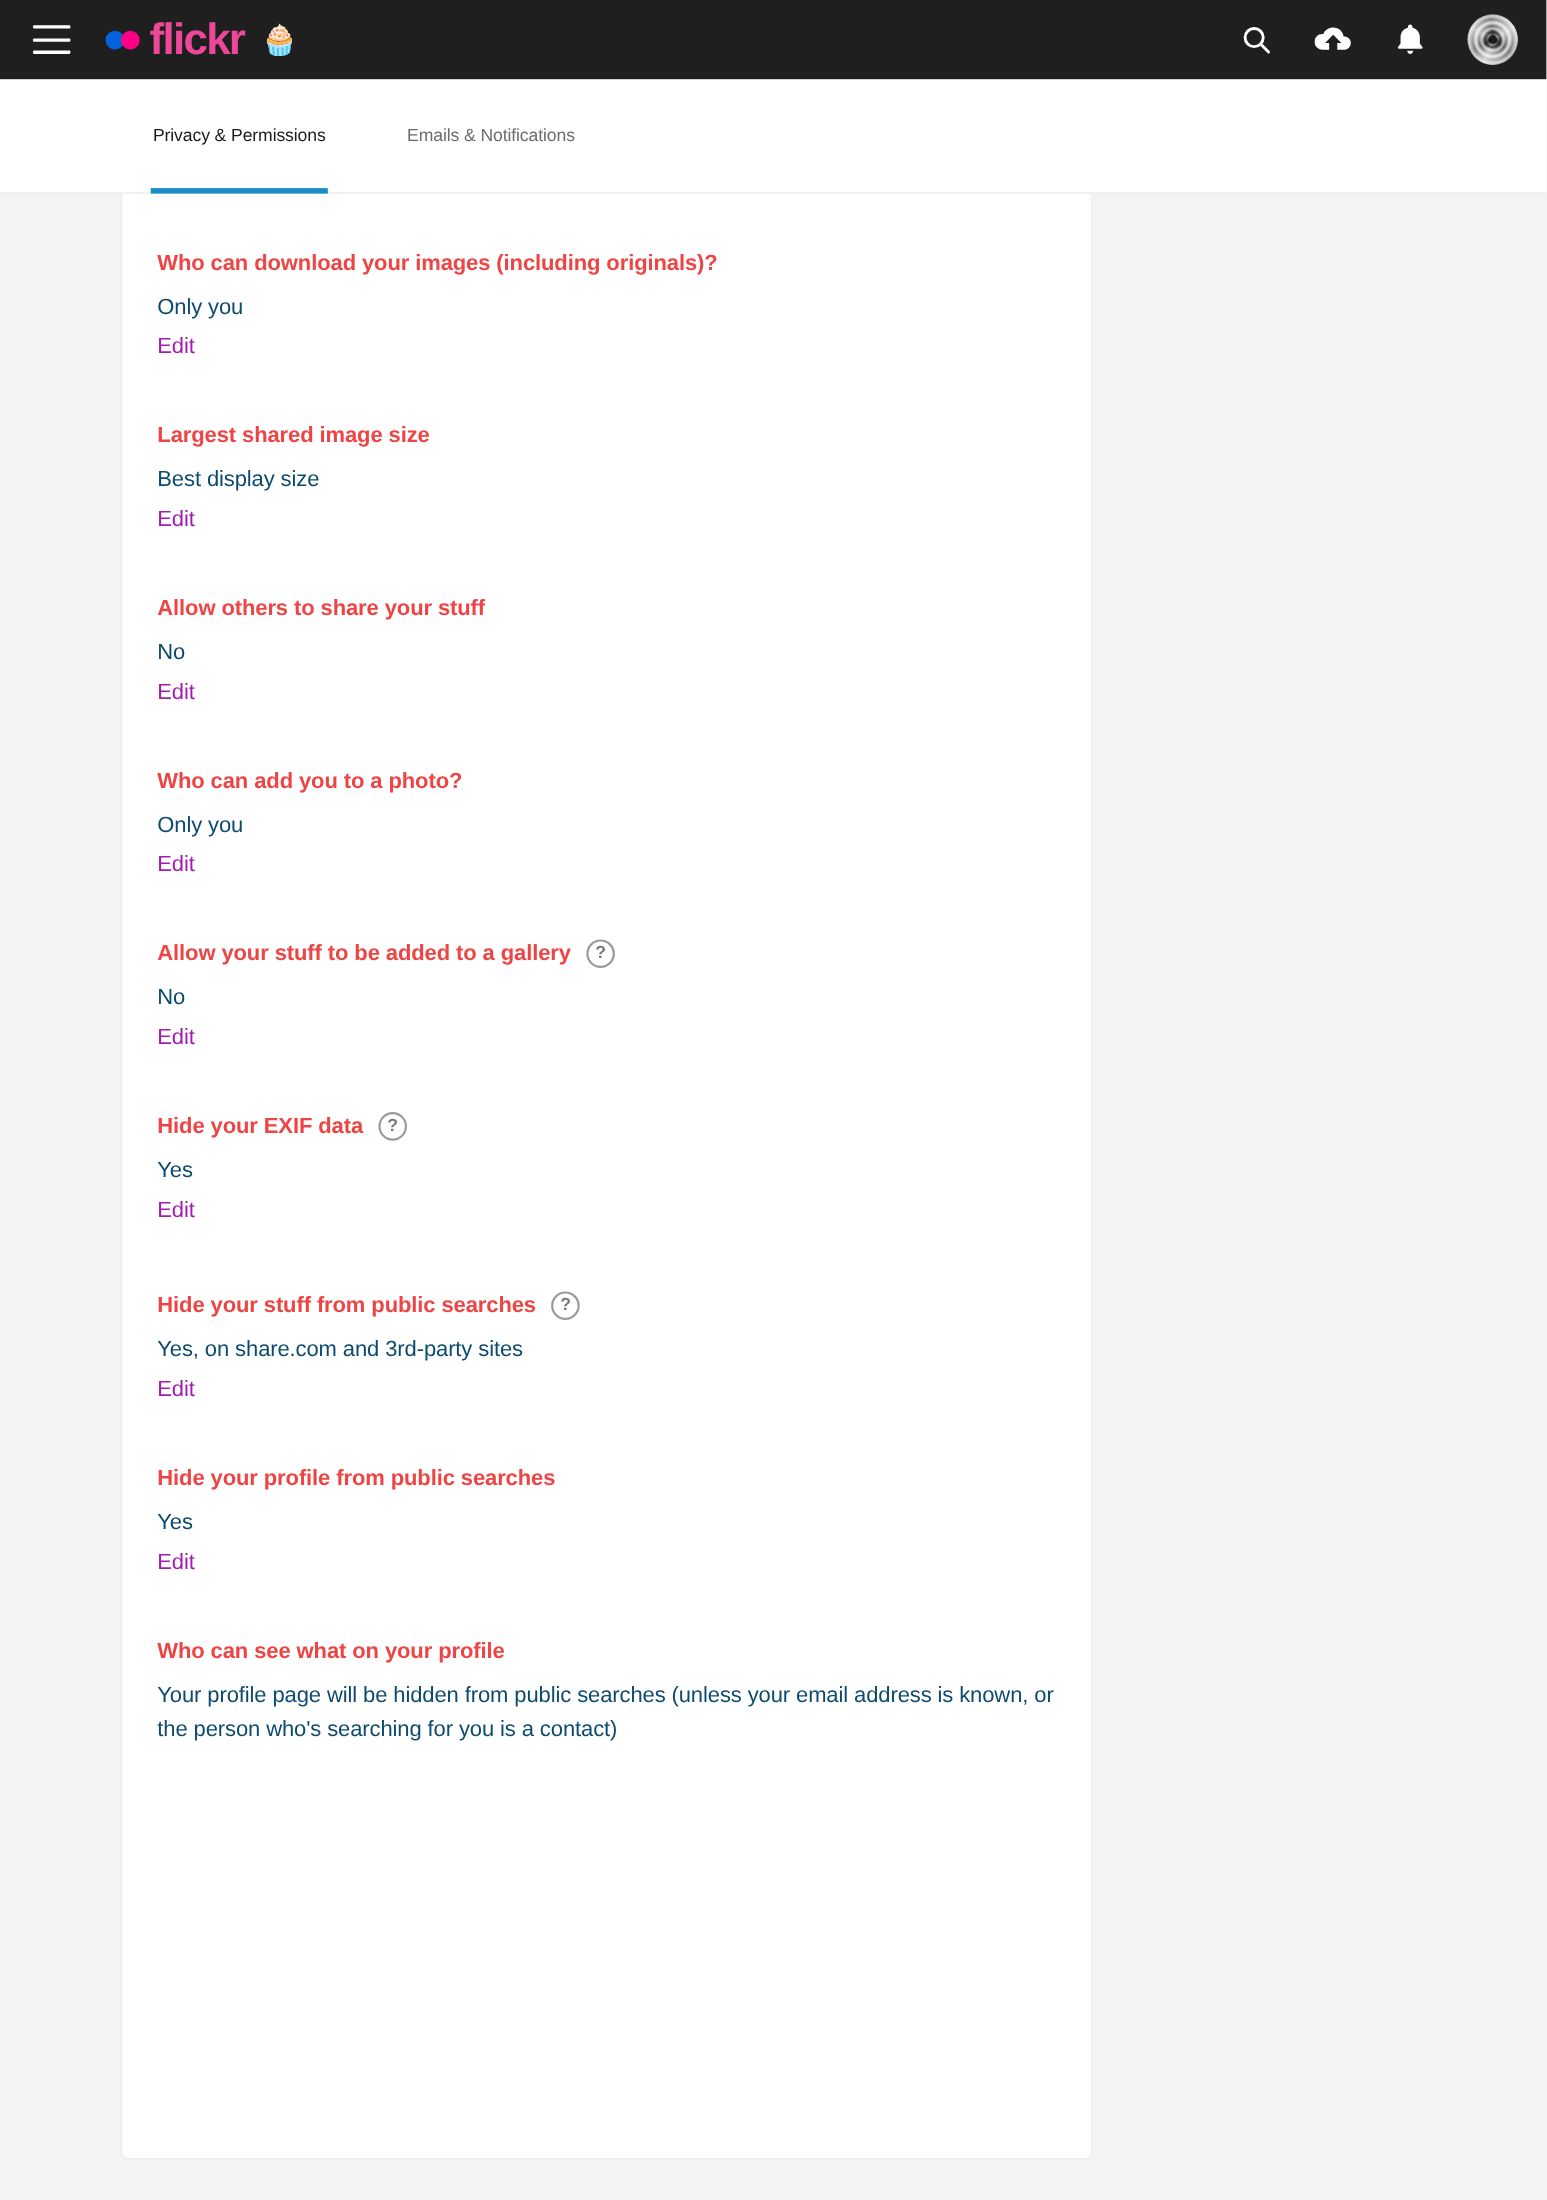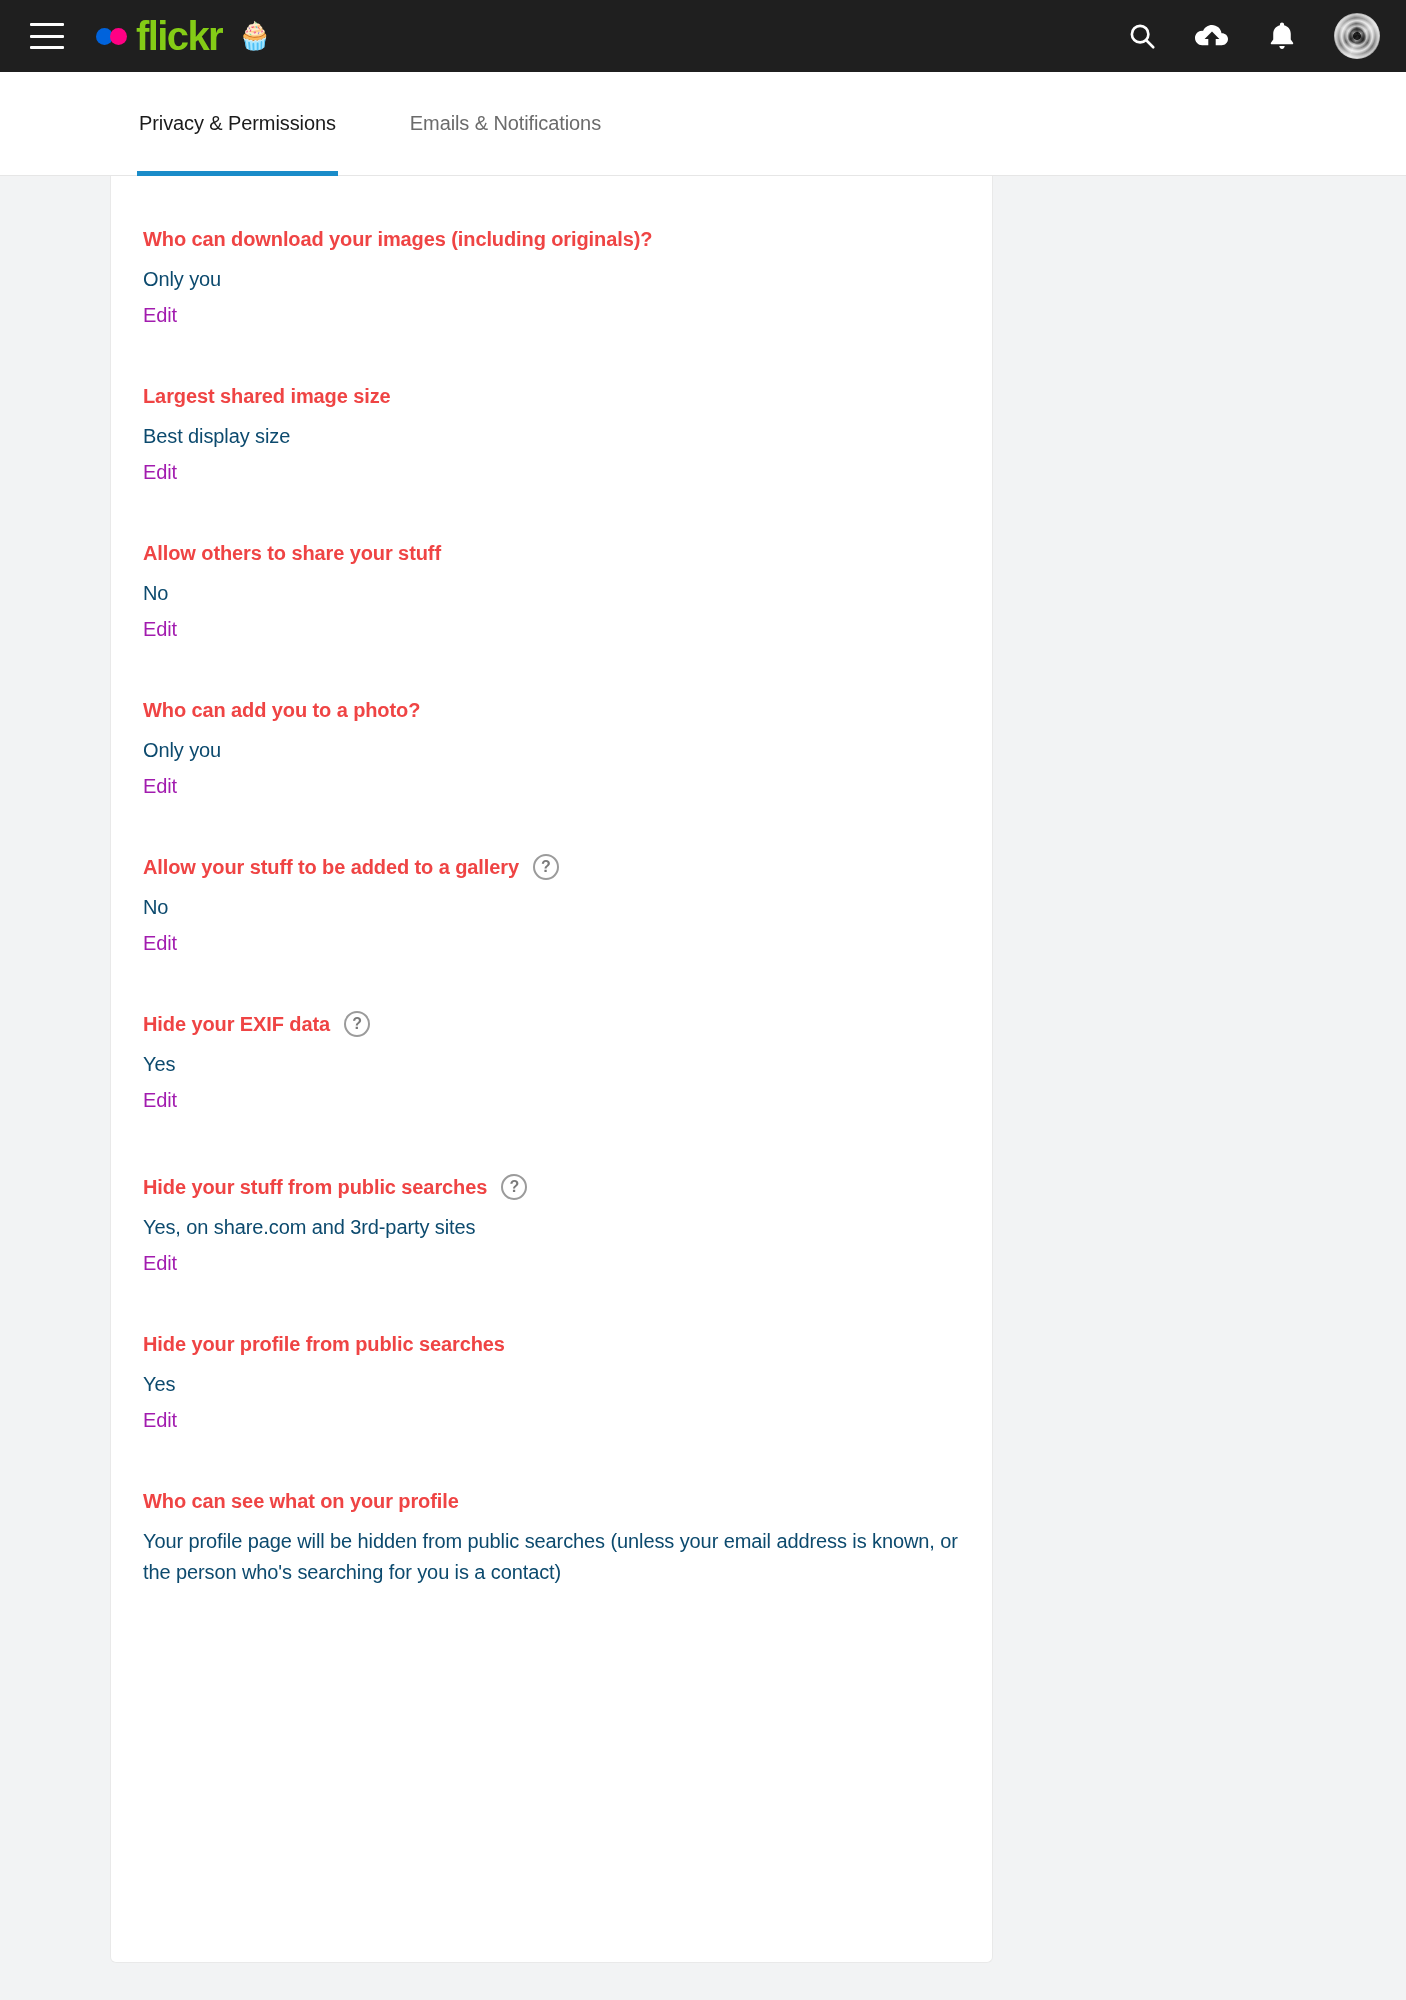--- a/index.html
+++ b/index.html
@@ -57,21 +57,21 @@
   }
   .dot {
     width: 17px;
     height: 17px;
     border-radius: 50%;
     display: inline-block;
   }
   .dot-blue { background: #0063dc; margin-right: -3px; }
   .dot-pink { background: #ff0084; }
   .brand-word {
-    color: #84cc16;
+    color: #ec4899;
     font-size: 40px;
     font-weight: bold;
     letter-spacing: -1.6px;
     margin-left: 9px;
     line-height: 1;
   }
   .cupcake {
     font-size: 27px;
     margin-left: 16px;
     line-height: 1;
@@ -118,21 +118,21 @@
     position: relative;
     z-index: 4;
     background: #ffffff;
     height: 104px;
     display: flex;
     align-items: center;
     padding-left: 137px;
     border-bottom: 1px solid #e6e6e6;
   }
   .tab {
-    font-size: 20px;
+    font-size: 16px;
     color: #6b6b6b;
     cursor: pointer;
     height: 100%;
     display: flex;
     align-items: center;
     position: relative;
     padding: 0 2px;
     margin-right: 70px;
     letter-spacing: -0.1px;
   }

